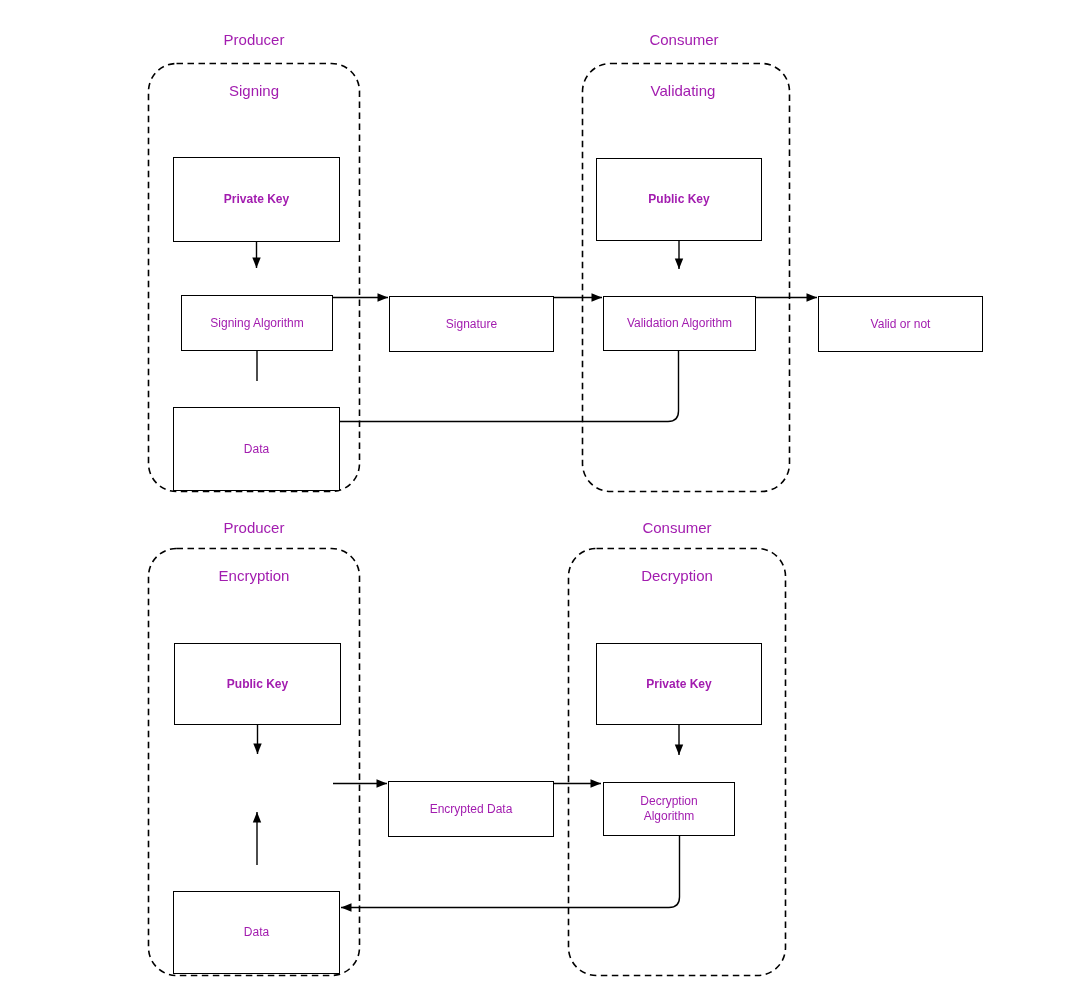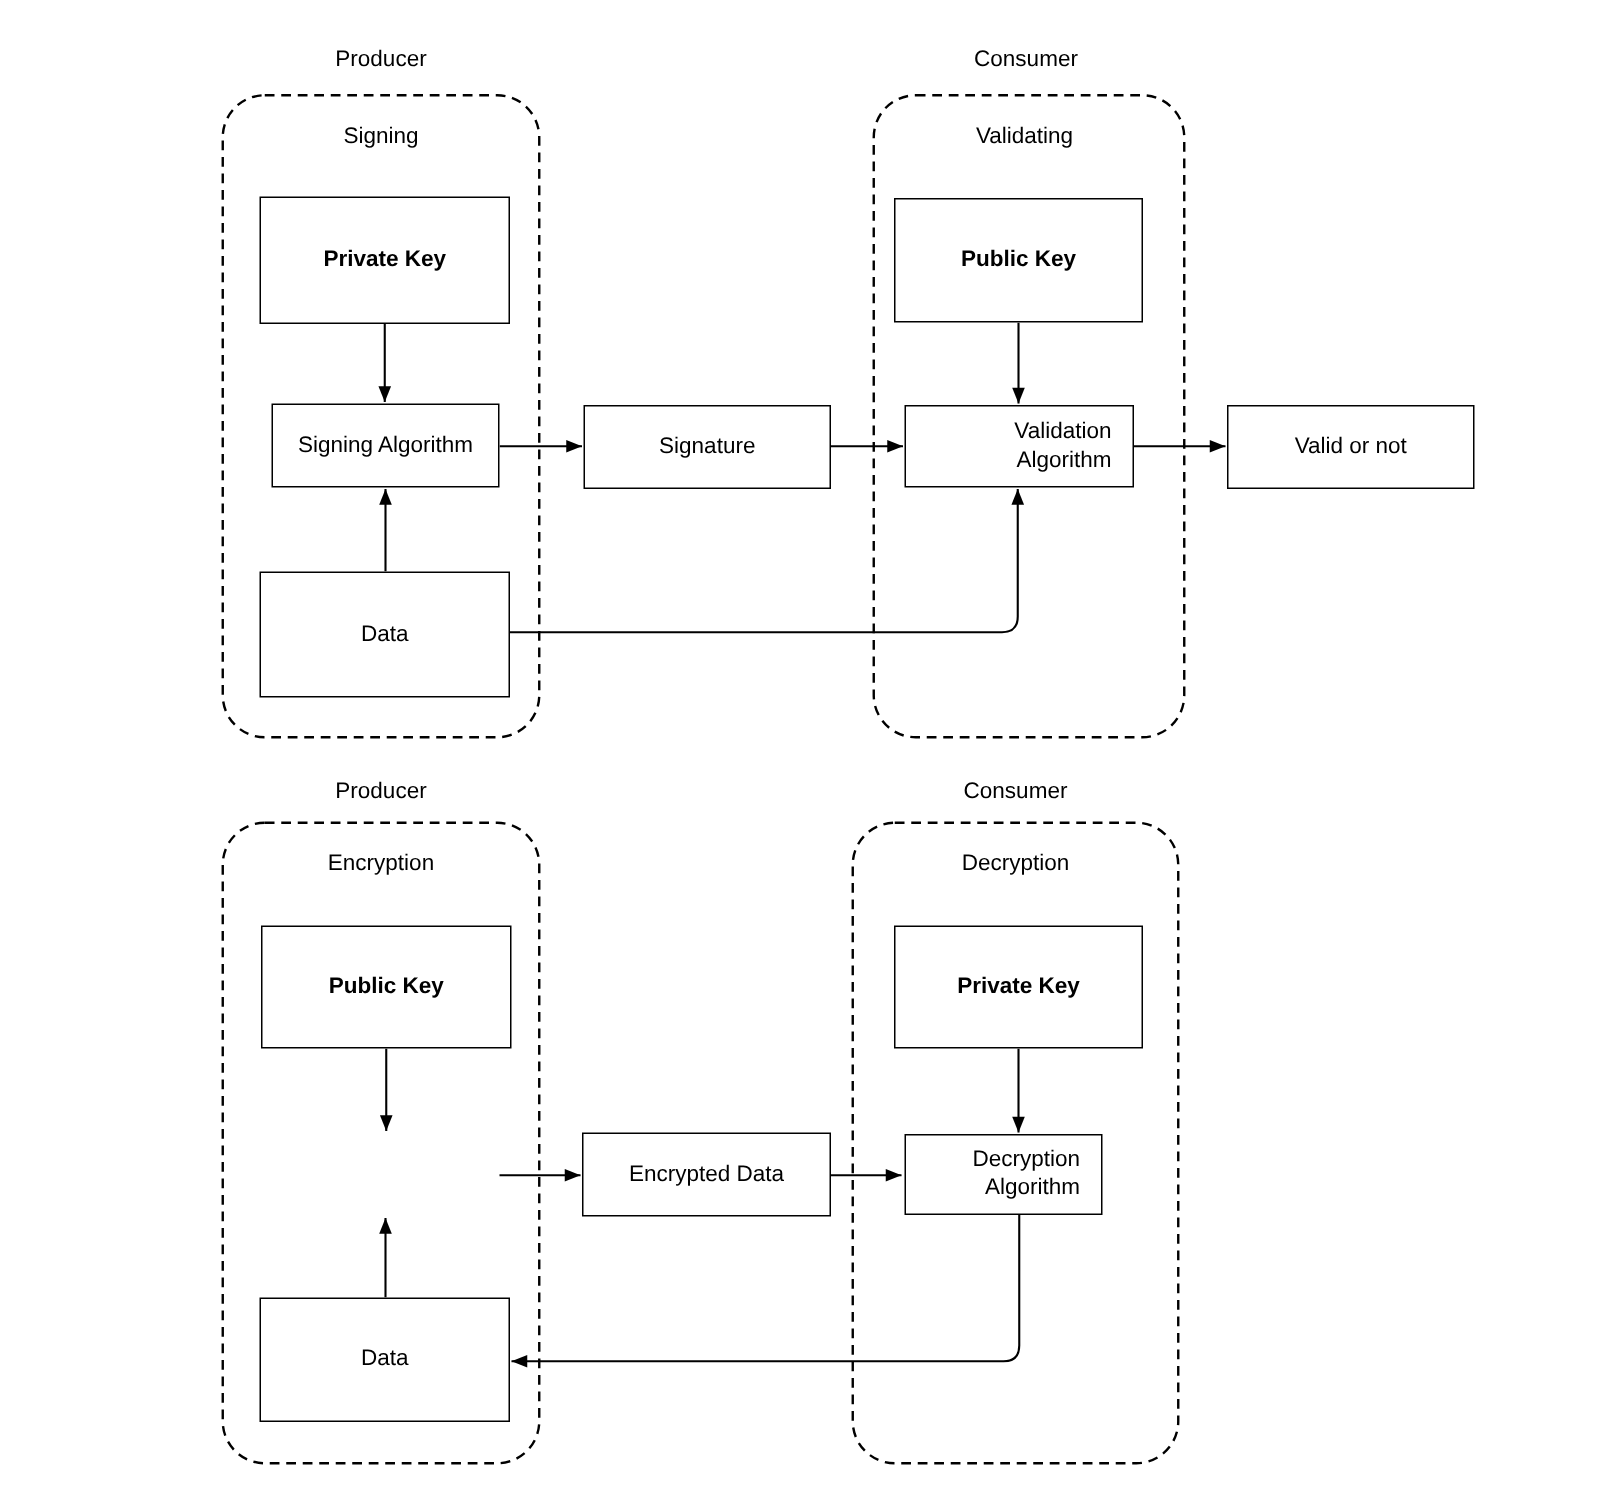--- a/index.html
+++ b/index.html
@@ -1,32 +1,33 @@
 <!DOCTYPE html>
 <html><head>
 <meta charset="utf-8">
 <style>
   html,body { margin:0; padding:0; background:#fff; }
   #canvas {
     position:relative;
     width:1080px; height:991px;
     background:#ffffff;
     font-family:"Liberation Sans", sans-serif;
-    color:#000000;
+    color:#a21caf;
     overflow:hidden;
   }
   #wires { position:absolute; left:0; top:0; width:1080px; height:991px; }
   .grp  { fill:none; stroke:#000; stroke-width:1.6; stroke-dasharray:6.5 4.5; }
   .con  { fill:none; stroke:#000; stroke-width:1.4; }
   .node {
     position:absolute; box-sizing:border-box;
     border:1.4px solid #000; background:#fff;
     display:flex; align-items:center; justify-content:center;
-    text-align:right; font-size:15px; line-height:1.25;
+    text-align:center; font-size:12px; line-height:1.25;
     padding:0 14px;
+    margin-top:26px;
   }
   .bold { font-weight:bold; }
   .lbl  {
     position:absolute; transform:translateX(-50%);
     font-size:15px; white-space:nowrap;
   }
 </style>
 </head>
 <body>
 

